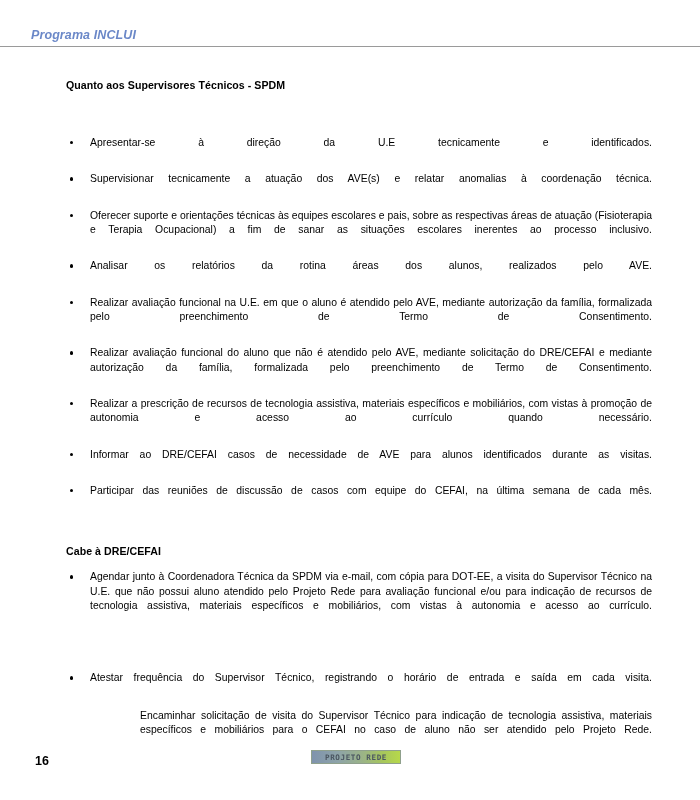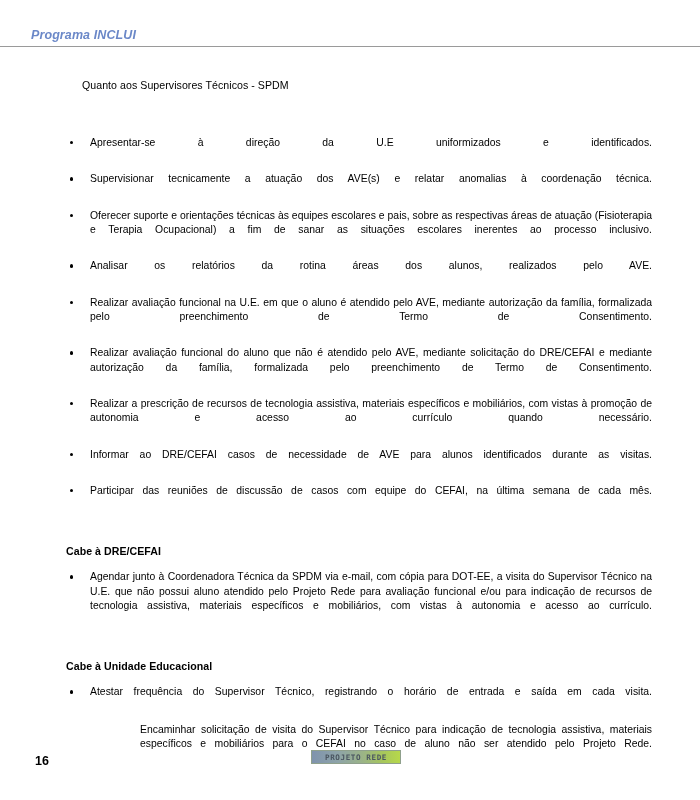--- a/index.html
+++ b/index.html
@@ -49,22 +49,22 @@
   
   .content {
     position: absolute;
     left: 66px;
     top: 78px;
     width: 586px;
   }
 
   h2.section-title {
     font-size: 10.6px;
-    font-weight: normal;
-    margin: 0 0 0 16px;
+    font-weight: bold;
+    margin: 0 0 0 0;
     padding: 0;
     line-height: 14px;
     letter-spacing: 0.05px;
   }
 
   h3.sub-title {
     font-size: 10.6px;
     font-weight: bold;
     margin: 0;
     padding: 0;
@@ -172,21 +172,21 @@
 <div class="content">
 
   <h2 class="section-title">Quanto aos Supervisores Técnicos -  SPDM</h2>
 
   <div class="gap-lg"></div>
 
   <div class="gap-sm"></div>
   <ul class="bullets">
     <li class="single">
       <span class="dot"></span>
-      <span class="txt">Apresentar-se à direção da U.E uniformizados e identificados.</span>
+      <span class="txt">Apresentar-se à direção da U.E tecnicamente e identificados.</span>
     </li>
     <li class="single">
       <span class="dot"></span>
       <span class="txt">Supervisionar tecnicamente a atuação dos AVE(s) e relatar anomalias à coordenação técnica.</span>
     </li>
     <li>
       <span class="dot"></span>
       <span class="txt">Oferecer suporte e orientações técnicas às equipes escolares e pais, sobre as respectivas áreas de atuação (Fisioterapia e Terapia Ocupacional) a fim de sanar as situações escolares inerentes ao processo inclusivo.</span>
     </li>
     <li class="single">
@@ -221,21 +221,20 @@
   <div class="gap-sm"></div>
   <ul class="bullets">
     <li>
       <span class="dot"></span>
       <span class="txt">Agendar junto à Coordenadora Técnica da SPDM via e-mail, com cópia para DOT-EE, a visita do Supervisor Técnico na U.E. que não possui aluno atendido pelo Projeto Rede para avaliação funcional e/ou para indicação de recursos de tecnologia assistiva, materiais específicos e mobiliários, com vistas à autonomia e acesso ao currículo.</span>
     </li>
   </ul>
 
   <div class="gap-lg"></div>
 
-  <h3 class="sub-title">Cabe à Unidade Educacional</h3>
   <div class="gap-sm"></div>
   <ul class="bullets">
     <li class="single">
       <span class="dot"></span>
       <span class="txt">Atestar frequência do Supervisor Técnico, registrando o horário de entrada e saída em cada visita.</span>
     </li>
   </ul>
   <p class="indented-note">Encaminhar solicitação de visita do Supervisor Técnico para indicação de tecnologia assistiva, materiais específicos e mobiliários para o CEFAI no caso de aluno não ser atendido pelo Projeto Rede.</p>
 
 </div>

